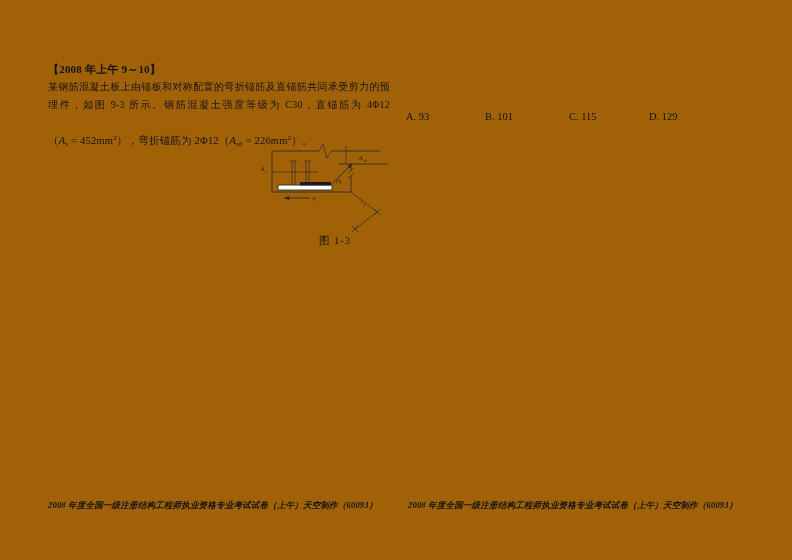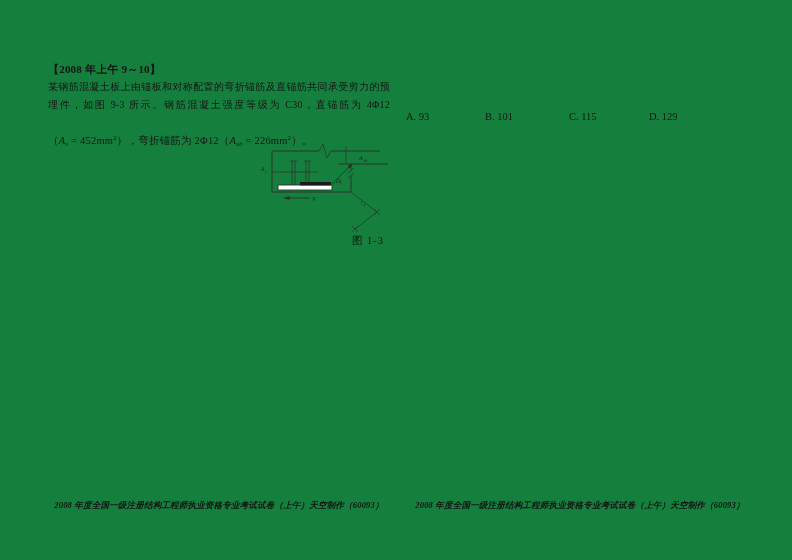--- a/index.html
+++ b/index.html
@@ -1,35 +1,35 @@
 <!DOCTYPE html>
 <html><head>
 <meta charset="utf-8">
 <style>
   html,body{margin:0;padding:0;background:#e8e8e8;}
   .page{
-    position:relative;width:792px;height:560px;background:#15803d;
+    position:relative;width:792px;height:560px;background:#a16207;
     font-family:"Liberation Serif",serif;color:#141414;overflow:hidden;
   }
   .abs{position:absolute;}
   .hdr{font-weight:bold;font-size:11px;letter-spacing:.2px;white-space:nowrap;}
   .jline{
     font-size:10px;line-height:17.5px;letter-spacing:.2px;
     text-align:justify;text-align-last:justify;text-justify:inter-character;
     width:100%;white-space:nowrap;display:block;
   }
   .jline .b{font-weight:bold;font-size:10.5px;}
   .fline{font-size:10.5px;line-height:17px;letter-spacing:.2px;white-space:nowrap;}
   .var{font-style:italic;}
   .sb{font-size:7px;font-style:italic;vertical-align:-2px;}
   .sp{font-size:7px;vertical-align:4px;}
   .opts{display:grid;grid-template-columns:79px 84px 80px 1fr;font-size:10.5px;}
   .caption{font-size:10.5px;text-align:center;letter-spacing:1px;}
   .footer{
-    font-size:8.5px;font-weight:bold;font-style:italic;text-align:center;
+    font-size:8.5px;font-weight:bold;font-style:italic;
     letter-spacing:.2px;white-space:nowrap;
   }
   svg text{fill:#222;}
   .figline{stroke:#2e2e2e;stroke-width:.9;fill:none;}
   .figthin{stroke:#2e2e2e;stroke-width:.7;fill:none;}
 </style>
 </head>
 <body>
 
 <div class="page">
@@ -80,21 +80,21 @@
     <text x="103" y="62" font-size="5" font-style="italic">l</text>
     <text x="105.5" y="64" font-size="3.5" font-style="italic">a</text>
 
     <text x="3" y="29" font-size="6" font-style="italic">A</text>
     <text x="7.6" y="31" font-size="4" font-style="italic">s</text>
 
     <text x="101" y="18" font-size="6" font-style="italic">A</text>
     <text x="105.6" y="20" font-size="4" font-style="italic">sb</text>
   </svg>
 
-  <div class="abs caption" style="left:250px;top:234px;width:134px;text-align:right;">图 1-3</div>
+  <div class="abs caption" style="left:268px;top:234px;width:134px;">图 1-3</div>
 
 
   <div class="abs opts" style="left:406px;top:111px;width:346px;">
     <span>A. 93</span>
     <span>B. 101</span>
     <span>C. 115</span>
     <span>D. 129</span>
   </div>
 
   <div class="abs footer" style="left:48px;top:500px;width:342px;">2008 年度全国一级注册结构工程师执业资格专业考试试卷（上午）天空制作（60093）</div>

